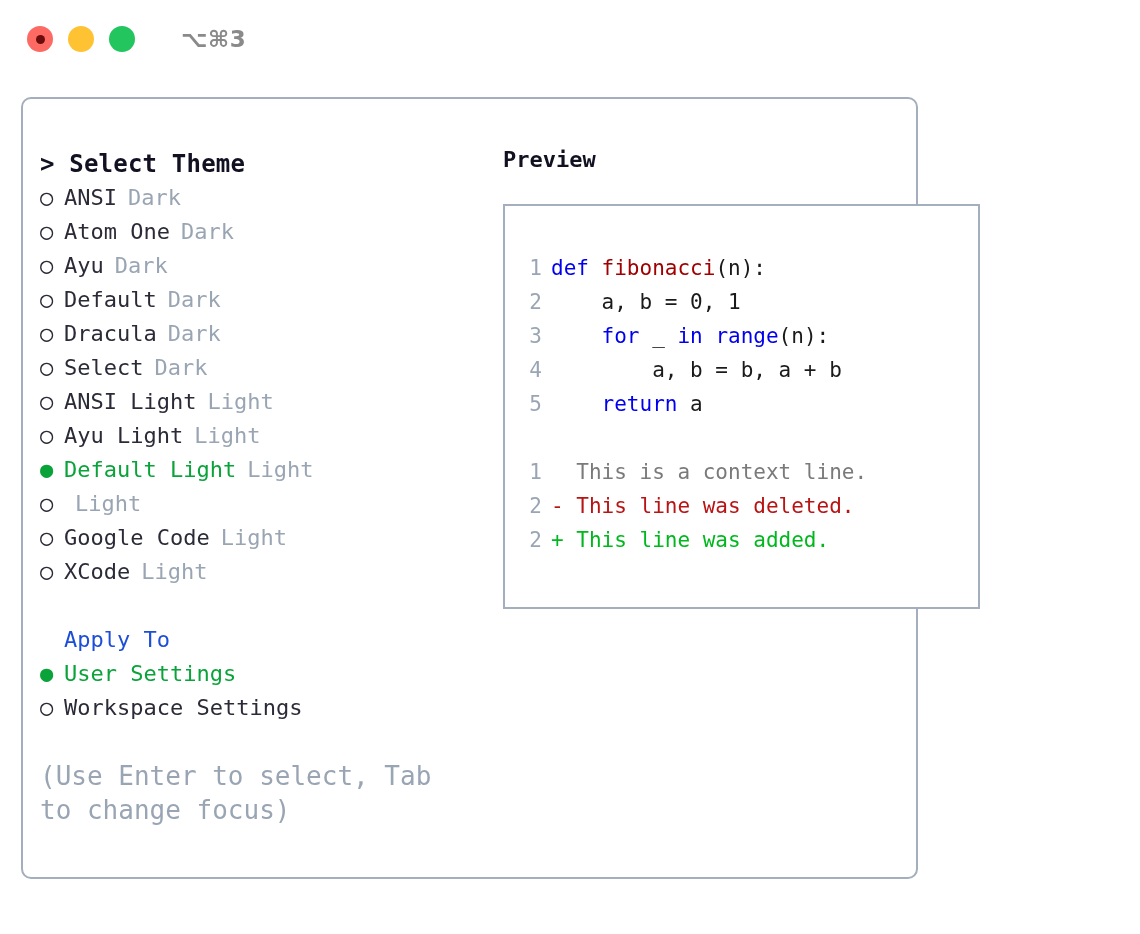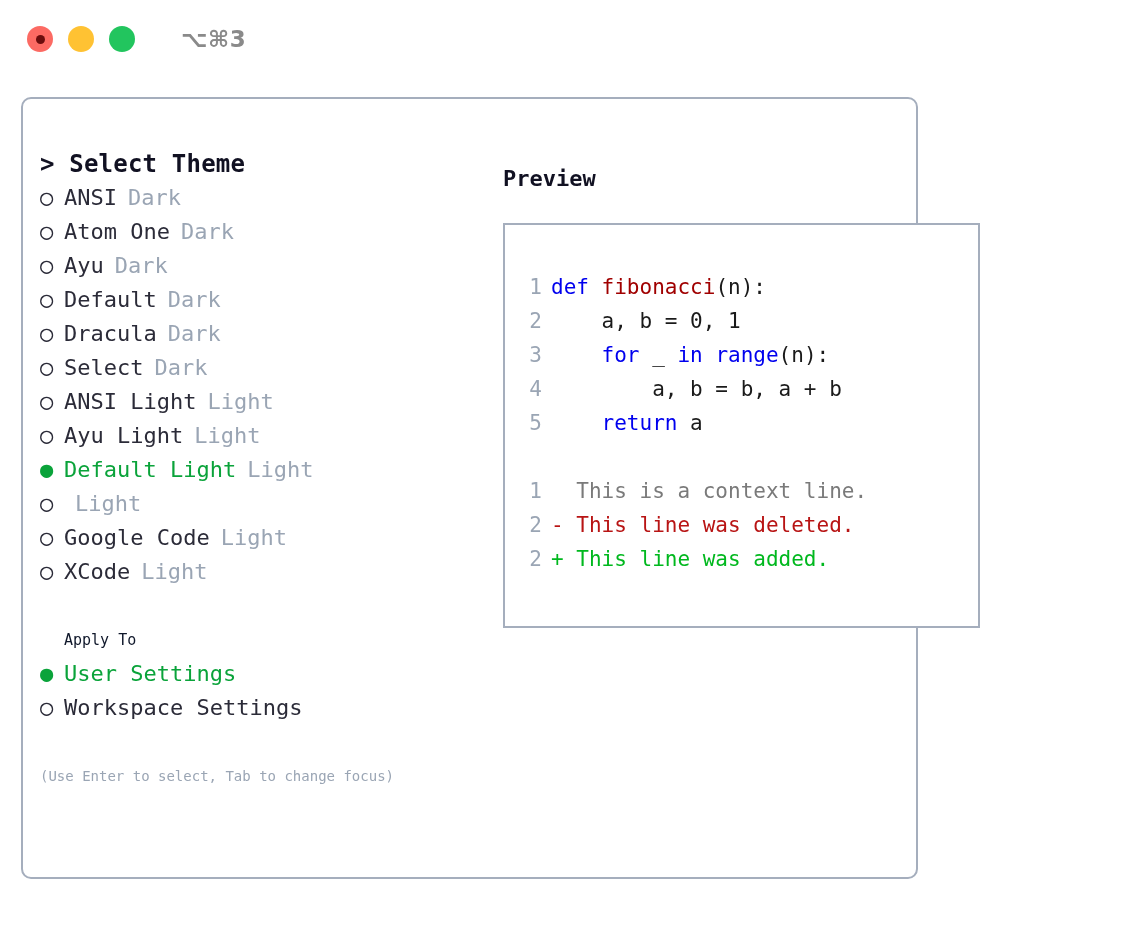--- a/index.html
+++ b/index.html
@@ -111,40 +111,40 @@
   .opt-label { color: #2b2b38; }
   .opt-row.selected .opt-label { color: #0aa33a; }
   .opt-variant {
     color: #9aa5b4;
     margin-left: 11px;
   }
 
   .section-gap { height: 34px; }
 
   .section-title {
-    font-size: 15px;
-    color: #0f172a;
+    font-size: 22px;
+    color: #1d4ed8;
     line-height: 34px;
     padding-left: 24px;
     white-space: nowrap;
   }
 
   .hint {
     margin-top: 34px;
-    font-size: 14px;
+    font-size: 26px;
     color: #9aa5b4;
     line-height: 34px;
     width: 400px;
   }
 
   
   .right-col {
     position: absolute;
     left: 480px;
-    top: 63px;
+    top: 44px;
     width: 490px;
   }
   .preview-title {
     font-size: 22px;
     font-weight: 700;
     color: #111122;
     line-height: 34px;
     margin-bottom: 27px;
     white-space: nowrap;
   }

